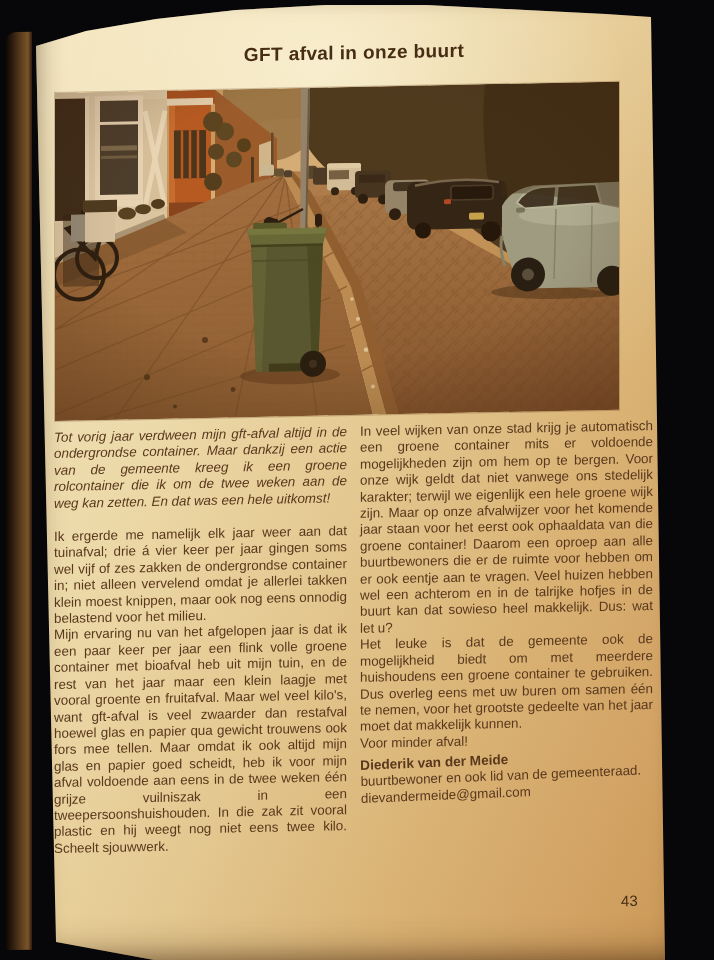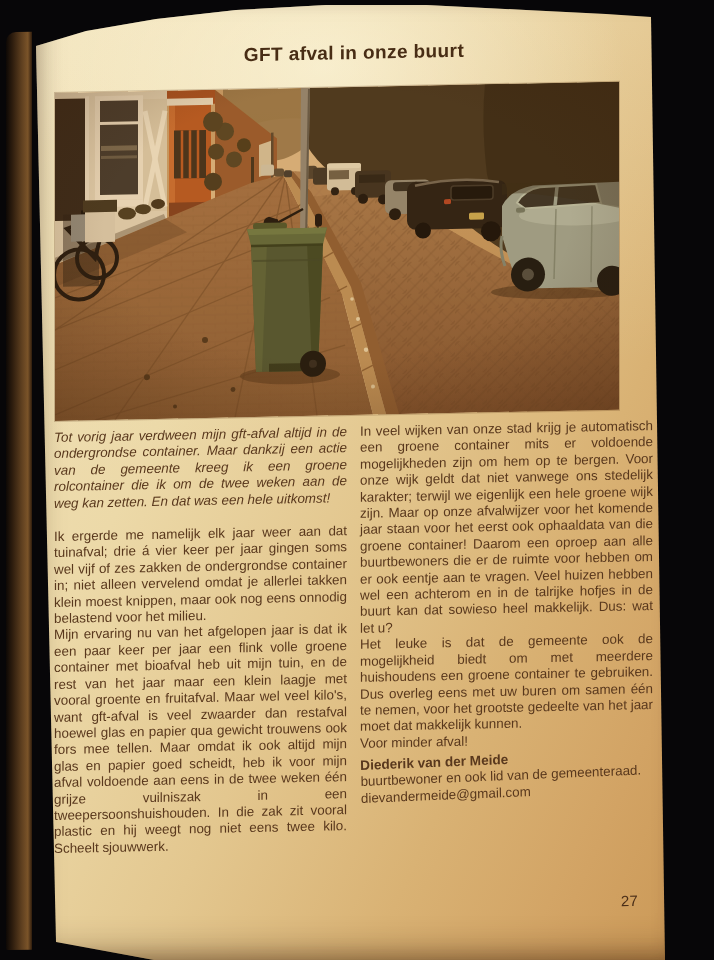--- a/index.html
+++ b/index.html
@@ -273,15 +273,15 @@
           <p class="closing">Voor minder afval!</p>
           <div class="sig">
             <p class="author">Diederik van der Meide</p>
             <p class="role">buurtbewoner en ook lid van de gemeenteraad.</p>
             <p class="email">dievandermeide@gmail.com</p>
           </div>
         </div>
       </div>
     </div>
 
-    <div class="pagenum">27</div>
+    <div class="pagenum">43</div>
   </div>
 </div>
 
 </body></html>

